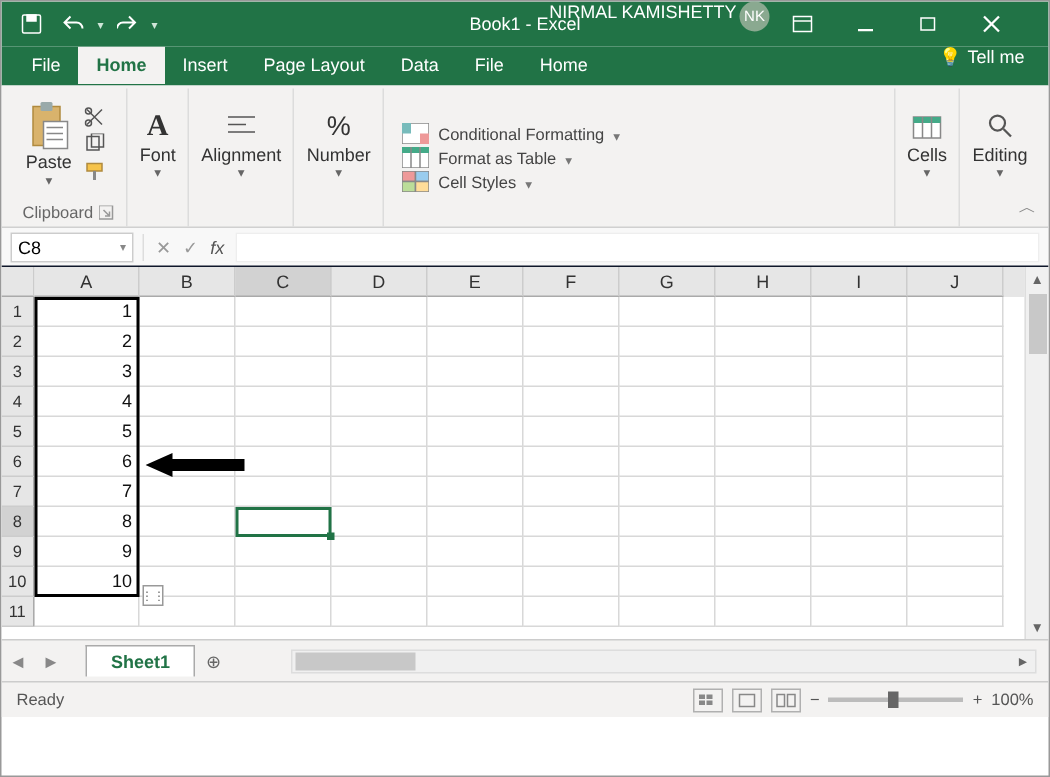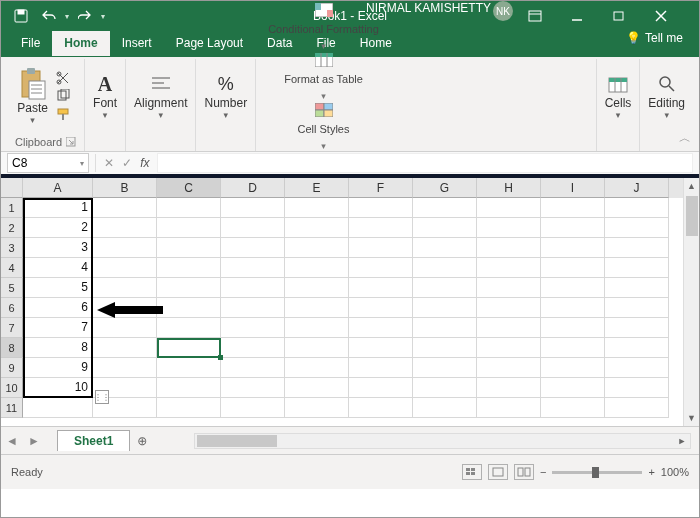--- a/index.html
+++ b/index.html
@@ -31,28 +31,28 @@
 .paste-block { display: flex; flex-direction: column; align-items: center; gap: 2px; }
 .clipboard-icon { width: 28px; height: 34px; }
 .small-side { display: flex; flex-direction: column; gap: 4px; padding-left: 4px; }
 .small-side div { width: 18px; height: 14px; }
 
 .big-btn { display: flex; flex-direction: column; align-items: center; font-size: 12px; color: #333; gap: 0; }
 .big-btn .caret { font-size: 9px; color: #666; }
 .icon24 { width: 24px; height: 24px; display:flex; align-items:center; justify-content:center; }
 
 .styles-list { display: flex; flex-direction: column; gap: 2px; font-size: 11px; color: #444; }
-.styles-item { display: flex; align-items: center; gap: 6px; flex-direction: column; }
+.styles-item { display: flex; align-items: flex-end; gap: 6px; }
 .styles-item .chev { font-size: 9px; color: #777; }
 .mini-table { width: 18px; height: 14px; }
 
 .collapse-caret { position: absolute; right: 8px; bottom: 4px; font-size: 12px; color: #888; }
 
 
-.formula-row { height: 26px; background: #f8f8f8; border-bottom: 4px solid #0f172a; display: flex; align-items: center; font-size: 12px; }
+.formula-row { height: 26px; background: #f8f8f8; border-bottom: 1px solid #0f172a; display: flex; align-items: center; font-size: 12px; }
 .namebox { width: 82px; height: 20px; border: 1px solid #ccc; background: #fff; margin: 0 6px; display: flex; align-items: center; justify-content: space-between; padding: 0 4px; }
 .fx-btns { display: flex; align-items: center; gap: 8px; margin: 0 8px; color: #999; }
 .fx-bar { flex: 1; height: 20px; border: 1px solid #eee; background: #fff; margin-right: 6px; }
 
 
 .grid-area { position: relative; height: 248px; background: #fff; }
 .corner { position: absolute; left: 0; top: 0; width: 22px; height: 20px; background: #e6e6e6; border-right: 1px solid #ccc; border-bottom: 1px solid #aaa; }
 .col-hdrs { position: absolute; left: 22px; top: 0; right: 16px; height: 20px; display: flex; background: #e6e6e6; }
 .col-hdr { width: 64px; border-right: 1px solid #ccc; border-bottom: 1px solid #aaa; text-align: center; font-size: 12px; color: #333; line-height: 20px; }
 .row-hdrs { position: absolute; left: 0; top: 20px; width: 22px; }
@@ -80,21 +80,21 @@
 
 .sheettabs { height: 28px; border-top: 1px solid #ccc; background: #f3f2f1; display: flex; align-items: center; font-size: 12px; position: relative; }
 .stbtn { width: 22px; text-align: center; color: #888; }
 .sheet-tab { background: #fff; border: 1px solid #aaa; border-bottom: none; padding: 3px 16px; color: #217346; font-weight: 600; }
 .add-sheet { width: 24px; text-align: center; color: #666; }
 .hscroll { flex: 1; display: flex; align-items: center; margin-left: 40px; margin-right: 8px; height: 16px; background: #f0f0f0; border: 1px solid #ddd; position: relative; }
 .hscroll .hthumb { position: absolute; left: 2px; top: 1px; width: 80px; height: 12px; background: #c8c8c8; }
 .hscroll .harrow { width: 16px; text-align: center; font-size: 9px; color: #666; }
 
 
-.statusbar { height: 35px; background: #f3f2f1; border-top: 1px solid #ccc; display: flex; align-items: center; font-size: 11px; color: #555; padding: 0 10px; gap: 14px; }
+.statusbar { height: 24px; background: #f3f2f1; border-top: 1px solid #ccc; display: flex; align-items: center; font-size: 11px; color: #555; padding: 0 10px; gap: 14px; }
 .statusbar .views { margin-left: auto; display: flex; gap: 6px; align-items: center; }
 .view-icon { width: 20px; height: 16px; border: 1px solid #b0b0b0; display:flex; align-items:center; justify-content:center; }
 .zoom-slider { width: 90px; height: 3px; background: #bcbcbc; position: relative; }
 .zoom-slider .knob { position: absolute; left: 40px; top: -4px; width: 7px; height: 11px; background: #666; }
 
 .launcher-icon { width:10px; height:10px; }
 </style>
 </head>
 <body>
 

